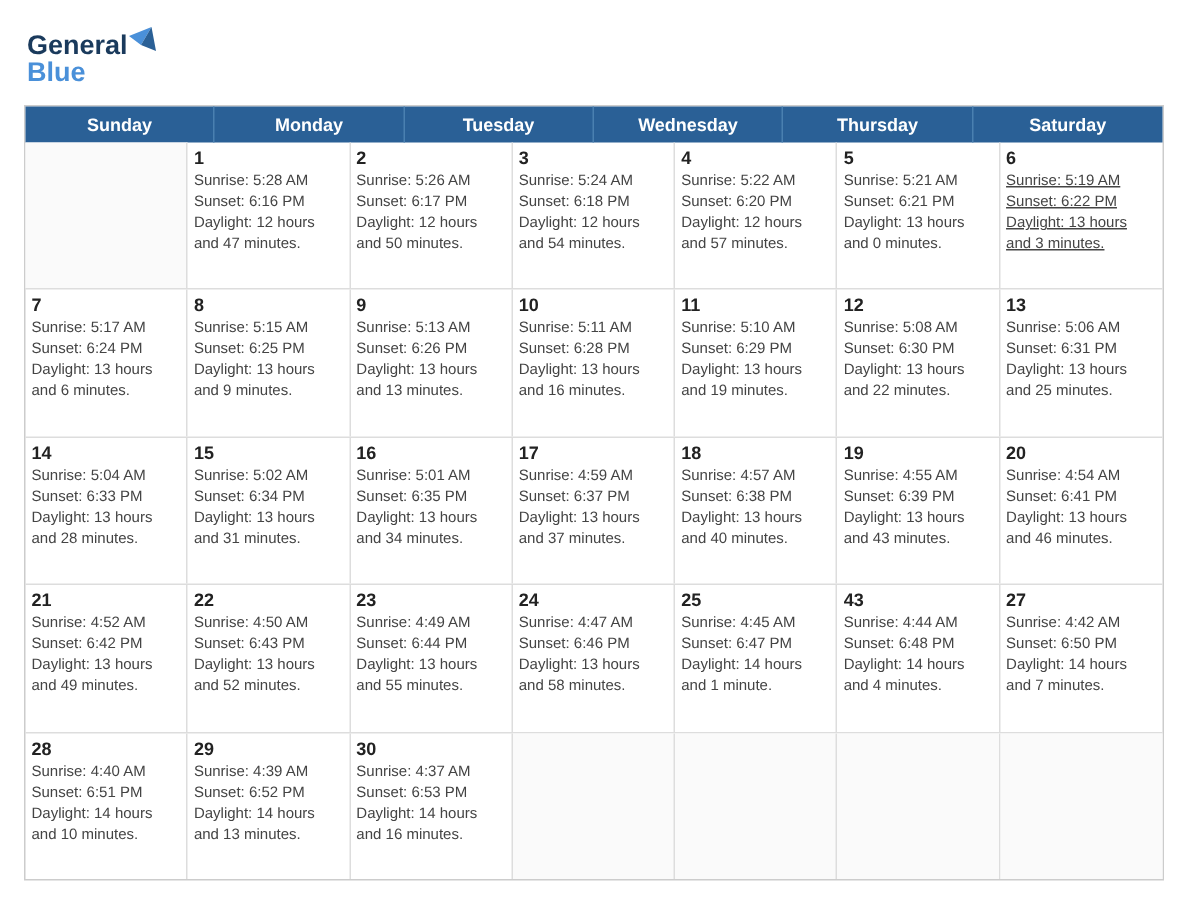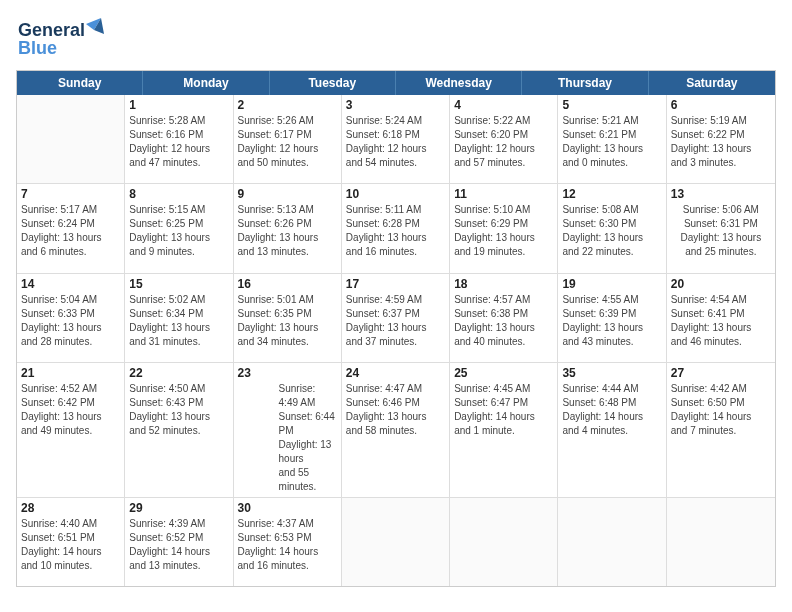--- a/index.html
+++ b/index.html
@@ -158,21 +158,21 @@
           </div>
           <div class="cal-cell">
             <span class="day-number">5</span>
             <div class="day-info" style="white-space: pre-line;">Sunrise: 5:21 AM
 Sunset: 6:21 PM
 Daylight: 13 hours
 and 0 minutes.</div>
           </div>
           <div class="cal-cell">
             <span class="day-number">6</span>
-            <div class="day-info" style="white-space: pre-line;">Sunrise: 5:19 AM
+            <div class="day-info" style="white-space: pre-line; text-decoration: underline;">Sunrise: 5:19 AM
 Sunset: 6:22 PM
 Daylight: 13 hours
 and 3 minutes.</div>
           </div>
         </div>
         <div class="cal-row">
           <div class="cal-cell">
             <span class="day-number">7</span>
             <div class="day-info" style="white-space: pre-line;">Sunrise: 5:17 AM
 Sunset: 6:24 PM
@@ -209,21 +209,21 @@
           </div>
           <div class="cal-cell">
             <span class="day-number">12</span>
             <div class="day-info" style="white-space: pre-line;">Sunrise: 5:08 AM
 Sunset: 6:30 PM
 Daylight: 13 hours
 and 22 minutes.</div>
           </div>
           <div class="cal-cell">
             <span class="day-number">13</span>
-            <div class="day-info" style="white-space: pre-line; text-align: center;">Sunrise: 5:06 AM
+            <div class="day-info" style="white-space: pre-line;">Sunrise: 5:06 AM
 Sunset: 6:31 PM
 Daylight: 13 hours
 and 25 minutes.</div>
           </div>
         </div>
         <div class="cal-row">
           <div class="cal-cell">
             <span class="day-number">14</span>
             <div class="day-info" style="white-space: pre-line;">Sunrise: 5:04 AM
 Sunset: 6:33 PM
@@ -283,41 +283,41 @@
           </div>
           <div class="cal-cell">
             <span class="day-number">22</span>
             <div class="day-info" style="white-space: pre-line;">Sunrise: 4:50 AM
 Sunset: 6:43 PM
 Daylight: 13 hours
 and 52 minutes.</div>
           </div>
           <div class="cal-cell">
             <span class="day-number">23</span>
-            <div class="day-info" style="white-space: pre-line; margin-left: 41px;">Sunrise: 4:49 AM
+            <div class="day-info" style="white-space: pre-line;">Sunrise: 4:49 AM
 Sunset: 6:44 PM
 Daylight: 13 hours
 and 55 minutes.</div>
           </div>
           <div class="cal-cell">
             <span class="day-number">24</span>
             <div class="day-info" style="white-space: pre-line;">Sunrise: 4:47 AM
 Sunset: 6:46 PM
 Daylight: 13 hours
 and 58 minutes.</div>
           </div>
           <div class="cal-cell">
             <span class="day-number">25</span>
             <div class="day-info" style="white-space: pre-line;">Sunrise: 4:45 AM
 Sunset: 6:47 PM
 Daylight: 14 hours
 and 1 minute.</div>
           </div>
           <div class="cal-cell">
-            <span class="day-number">35</span>
+            <span class="day-number">43</span>
             <div class="day-info" style="white-space: pre-line;">Sunrise: 4:44 AM
 Sunset: 6:48 PM
 Daylight: 14 hours
 and 4 minutes.</div>
           </div>
           <div class="cal-cell">
             <span class="day-number">27</span>
             <div class="day-info" style="white-space: pre-line;">Sunrise: 4:42 AM
 Sunset: 6:50 PM
 Daylight: 14 hours

